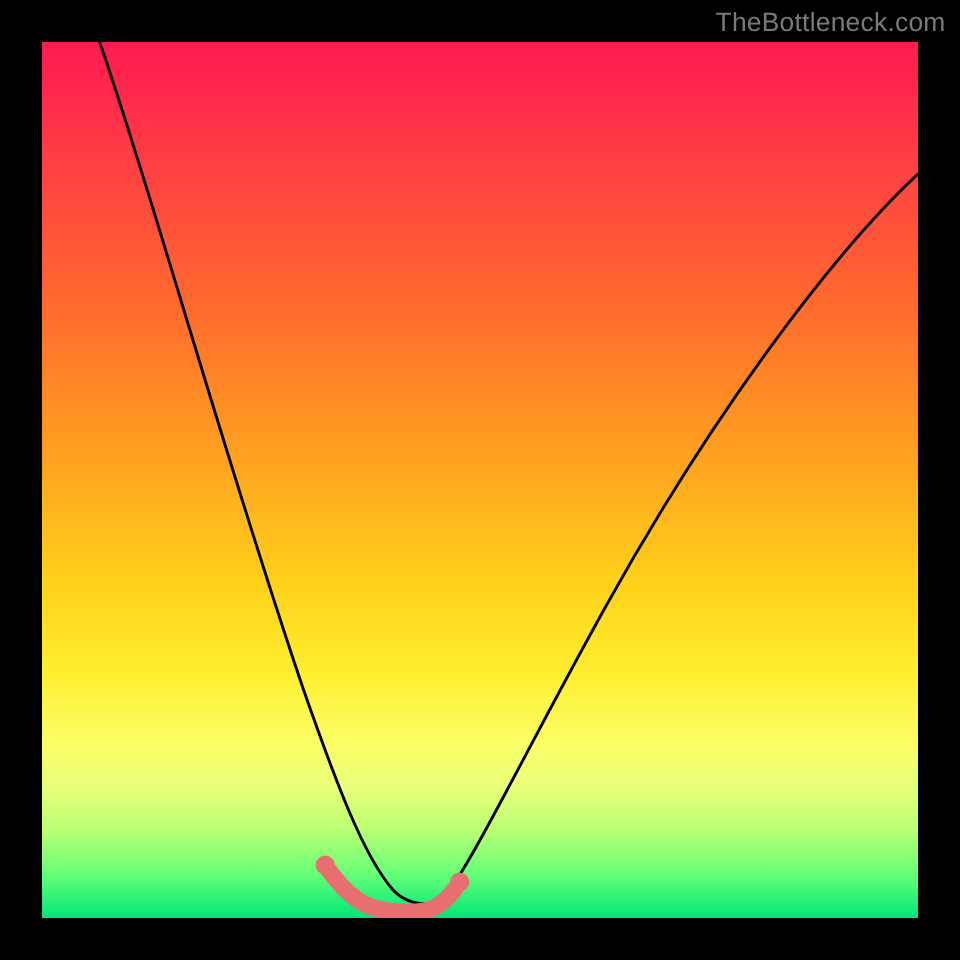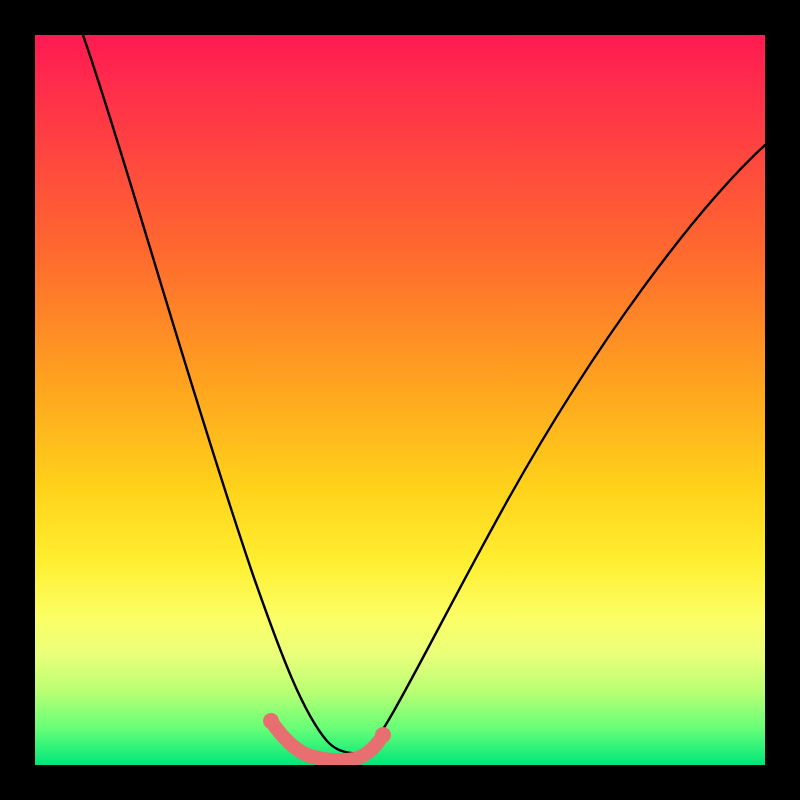--- a/index.html
+++ b/index.html
@@ -57,20 +57,21 @@
     left: 0;
     width: 730px;
     height: 730px;
   }
 </style>
 </head>
 <body>
 
 <div class="frame">
 
+  <div class="watermark">TheBottleneck.com</div>
 
   <div class="plot">
     <svg class="curves" viewBox="0 0 730 730" preserveAspectRatio="none">
 
       <path fill="none" stroke="#000" stroke-width="2.4" stroke-linecap="round" d="M 48 0
                C 90 120, 150 340, 218 540
                C 246 620, 268 678, 292 706
                C 300 715, 312 720, 330 718
                L 330 718
                C 350 702, 400 596, 470 470

